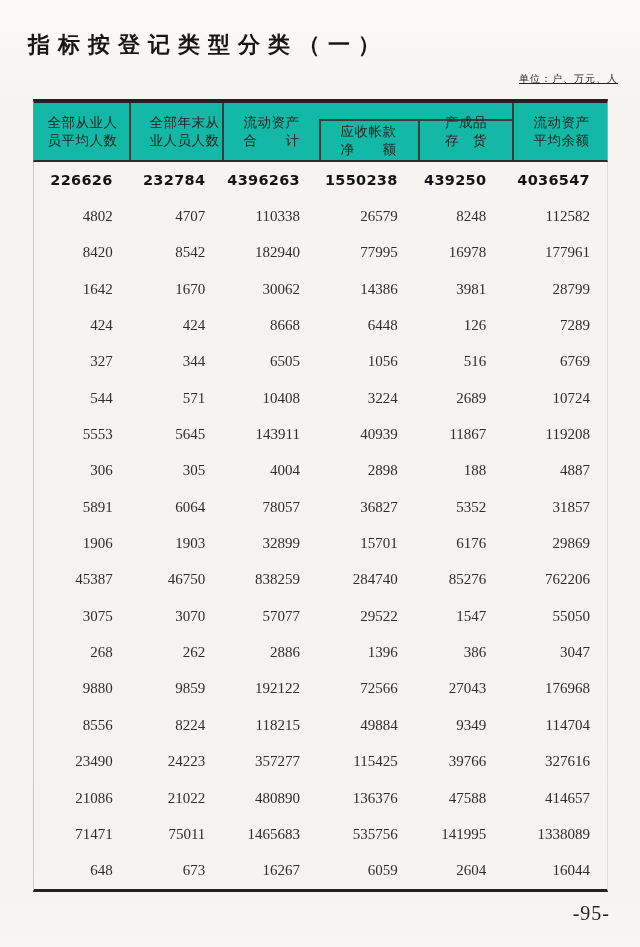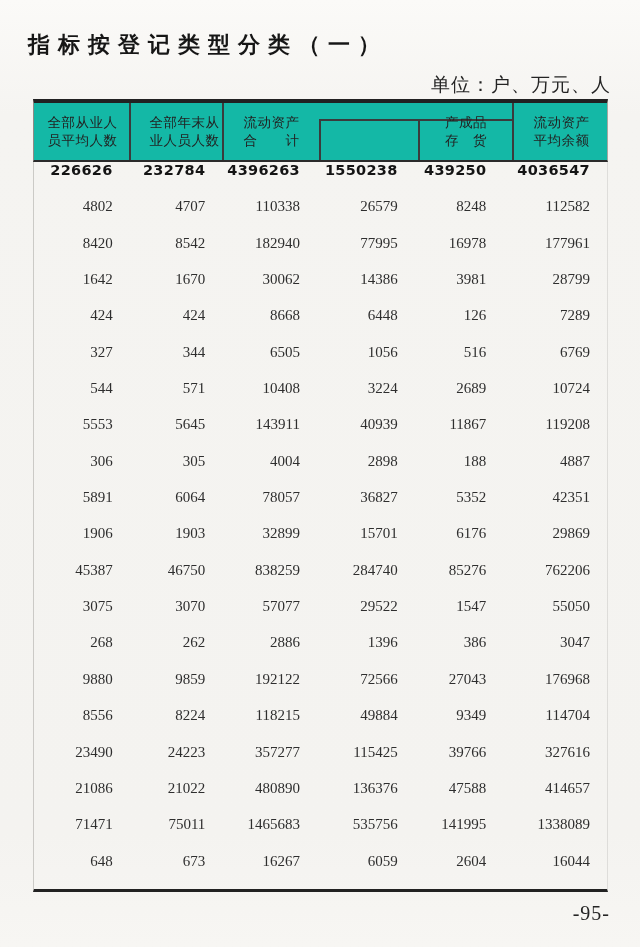--- a/index.html
+++ b/index.html
@@ -10,22 +10,22 @@
     color:#2d2d2d;
   }
   .title{
     position:absolute;left:28px;top:30px;margin:0;
     font-size:22px;font-weight:bold;letter-spacing:8px;color:#161616;
     font-family:"Liberation Serif","DejaVu Serif",serif;
     white-space:nowrap;
     text-align:center;
   }
   .unit-note{
-    position:absolute;top:72px;right:29px;
-    font-size:19px;letter-spacing:1px;color:#242424;
+    position:absolute;top:72px;right:22px;
+    font-size:10px;letter-spacing:1px;color:#242424;text-decoration:underline;
   }
   .table{
     position:absolute;left:33px;top:99px;width:575px;
   }
   .thead{
     position:relative;height:57px;
     background:#14b8a6;
     border-top:4px solid #212121;
     border-bottom:2px solid #2b2b2b;
     border-left:1px solid #8d8b86;
@@ -51,21 +51,21 @@
     position:absolute;left:285px;top:16px;width:193px;bottom:0;
     border-top:2px solid #3b3b3b;border-left:2px solid #3b3b3b;
   }
   .subdiv{position:absolute;left:97px;top:0;bottom:0;width:2px;background:#3b3b3b;}
   .tbody{
     display:flex;flex-direction:column;height:727px;
     border-bottom:3px solid #222;
     border-left:1px solid rgba(60,58,52,0.22);
     border-right:1px solid rgba(60,58,52,0.12);
   }
-  .row{flex:1;display:flex;align-items:flex-start;}
+  .row{flex:1;display:flex;align-items:center;}
   .cell{
     box-sizing:border-box;text-align:right;
     font-size:15px;color:#2e2e2e;
     font-family:"Liberation Serif","DejaVu Serif",serif;
   }
   .row.total .cell{
     font-family:"DejaVu Sans","Liberation Sans",sans-serif;
     font-weight:bold;font-size:14.5px;color:#141414;
     letter-spacing:0.3px;
   }
@@ -91,20 +91,21 @@
   <div class="thead">
     <div class="vline vl1"></div>
     <div class="vline vl2"></div>
     <div class="vline vl5"></div>
     <div class="subbox">
       <div class="subdiv"></div>
     </div>
     <div class="hcell hc1"><span>全部从业人</span><span>员平均人数</span></div>
     <div class="hcell hc2"><span>全部年末从</span><span>业人员人数</span></div>
     <div class="hcell hc3"><span>流动资产</span><span>合　　计</span></div>
+    <div class="hcell hc4"><span>应收帐款</span><span>净　　额</span></div>
     <div class="hcell hc5"><span>产成品</span><span>存　货</span></div>
     <div class="hcell hc6"><span>流动资产</span><span>平均余额</span></div>
   </div>
   <div class="tbody">
       <div class="row total">
         <div class="cell c1">226626</div>
         <div class="cell c2">232784</div>
         <div class="cell c3">4396263</div>
         <div class="cell c4">1550238</div>
         <div class="cell c5">439250</div>
@@ -173,21 +174,21 @@
         <div class="cell c4">2898</div>
         <div class="cell c5">188</div>
         <div class="cell c6">4887</div>
       </div>
       <div class="row">
         <div class="cell c1">5891</div>
         <div class="cell c2">6064</div>
         <div class="cell c3">78057</div>
         <div class="cell c4">36827</div>
         <div class="cell c5">5352</div>
-        <div class="cell c6">42351</div>
+        <div class="cell c6">31857</div>
       </div>
       <div class="row">
         <div class="cell c1">1906</div>
         <div class="cell c2">1903</div>
         <div class="cell c3">32899</div>
         <div class="cell c4">15701</div>
         <div class="cell c5">6176</div>
         <div class="cell c6">29869</div>
       </div>
       <div class="row">

